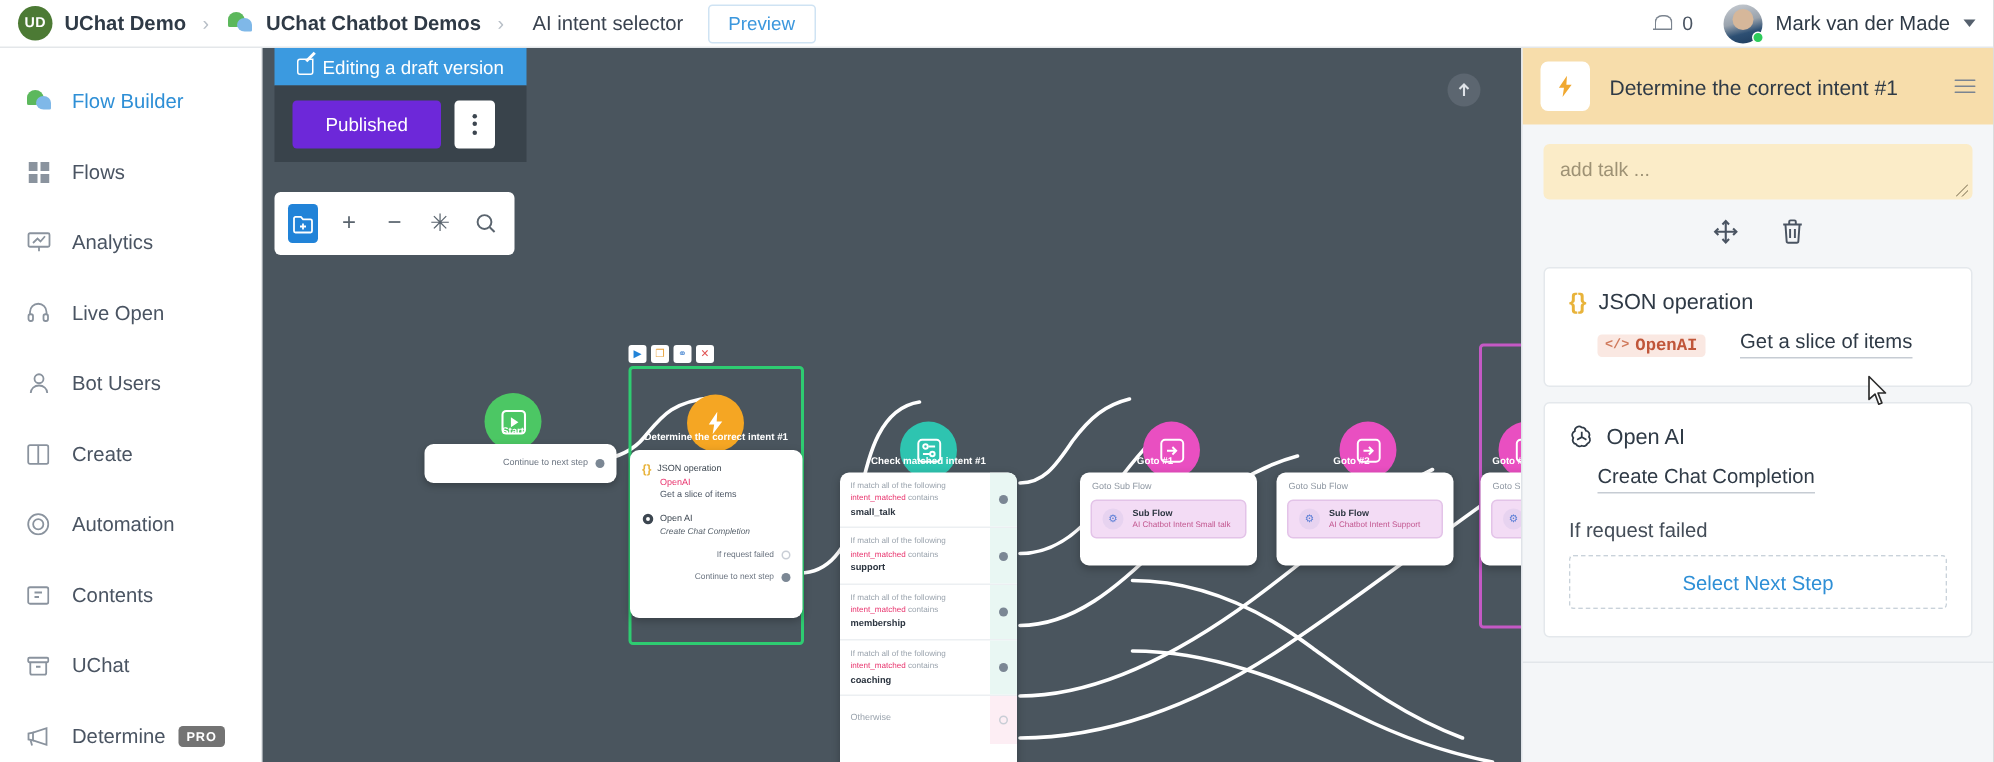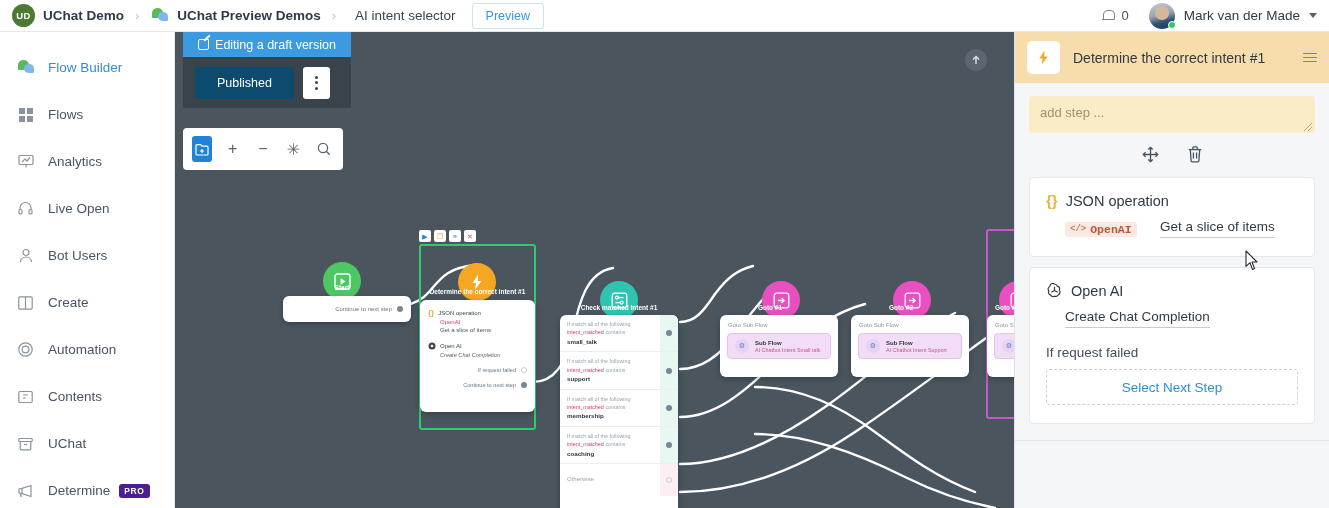--- a/index.html
+++ b/index.html
@@ -85,21 +85,21 @@
     padding-left: 16px; font-size: 13.5px; color: #4a5462; cursor: pointer;
   }
   .side-item.active { color: #2e8fd6; }
   .side-ico {
     width: 19px; height: 19px; margin-right: 13px;
     display: flex; align-items: center; justify-content: center;
     color: #8a939e; flex: none;
   }
   .side-item.active .side-ico { color: #2e8fd6; }
   .pro-badge {
-    margin-left: 9px; background: #4c1d95; color: #fff;
+    margin-left: 9px; background: #737373; color: #fff;
     font-size: 8.5px; font-weight: bold; letter-spacing: .6px;
     border-radius: 3px; padding: 2px 5px;
   }
 
   
   .canvas {
     position: absolute; top: 32px; left: 175px;
     width: 839px; height: 476px; background: #4a555e; overflow: hidden;
   }
   .draft-banner {
@@ -113,21 +113,21 @@
   }
   .pencil-sq::after {
     content: ""; position: absolute; right: -3px; top: -3px;
     width: 8px; height: 2px; background: #fff; transform: rotate(-45deg);
   }
   .pub-box {
     position: absolute; top: 25px; left: 8px; width: 168px; height: 51px;
     background: #39434b; display: flex; align-items: center; padding: 0 12px; gap: 9px;
   }
   .pub-btn {
-    background: #0c4a6e; color: #fff; border: none; border-radius: 3px;
+    background: #6d28d9; color: #fff; border: none; border-radius: 3px;
     font-size: 12.5px; padding: 9px 22px; cursor: pointer;
   }
   .kebab-btn {
     background: #fff; border-radius: 3px; width: 27px; height: 32px;
     display: flex; flex-direction: column; align-items: center;
     justify-content: center; gap: 2.5px; cursor: pointer;
   }
   .kebab-btn i { width: 3px; height: 3px; border-radius: 50%; background: #3c4650; }
   .tool-box {
     position: absolute; top: 96px; left: 8px; width: 160px; height: 42px;
@@ -277,21 +277,21 @@
 <div class="app">
 
   <div class="topbar">
     <div class="crumb-avatar">UD</div>
     <span class="crumb-text strong">UChat Demo</span>
     <span class="crumb-sep">›</span>
     <span class="chat-ico">
         <i class="b1"></i>
         <i class="b2"></i>
       </span>
-    <span class="crumb-text strong">UChat Preview Demos</span>
+    <span class="crumb-text strong">UChat Chatbot Demos</span>
     <span class="crumb-sep">›</span>
     <span class="crumb-text">AI intent selector</span>
     <button class="preview-btn">Preview</button>
 
     <div class="topbar-right">
       <div class="bell-wrap">
         <span class="bell"></span>
         <span class="bell-count">0</span>
       </div>
       <div class="user-avatar">
@@ -635,21 +635,21 @@
       </div>
       <div class="panel-title">Determine the correct intent #1</div>
       <div class="hamb">
           <i></i>
           <i></i>
           <i></i>
         </div>
     </div>
 
     <div class="note-box">
-      <span>add step ...</span>
+      <span>add talk ...</span>
       <span class="resize-grip"></span>
     </div>
 
     <div class="panel-actions">
       <span>
         <svg width="17" height="17" viewBox="0 0 17 17" fill="none" stroke="#4a5462" stroke-width="1.4">
             <path d="M8.5 1.5v14M1.5 8.5h14"></path>
             <path d="M6.3 3.6L8.5 1.4l2.2 2.2M6.3 13.4l2.2 2.2 2.2-2.2M3.6 6.3L1.4 8.5l2.2 2.2M13.4 6.3l2.2 2.2-2.2 2.2"></path>
           </svg>
       </span>

